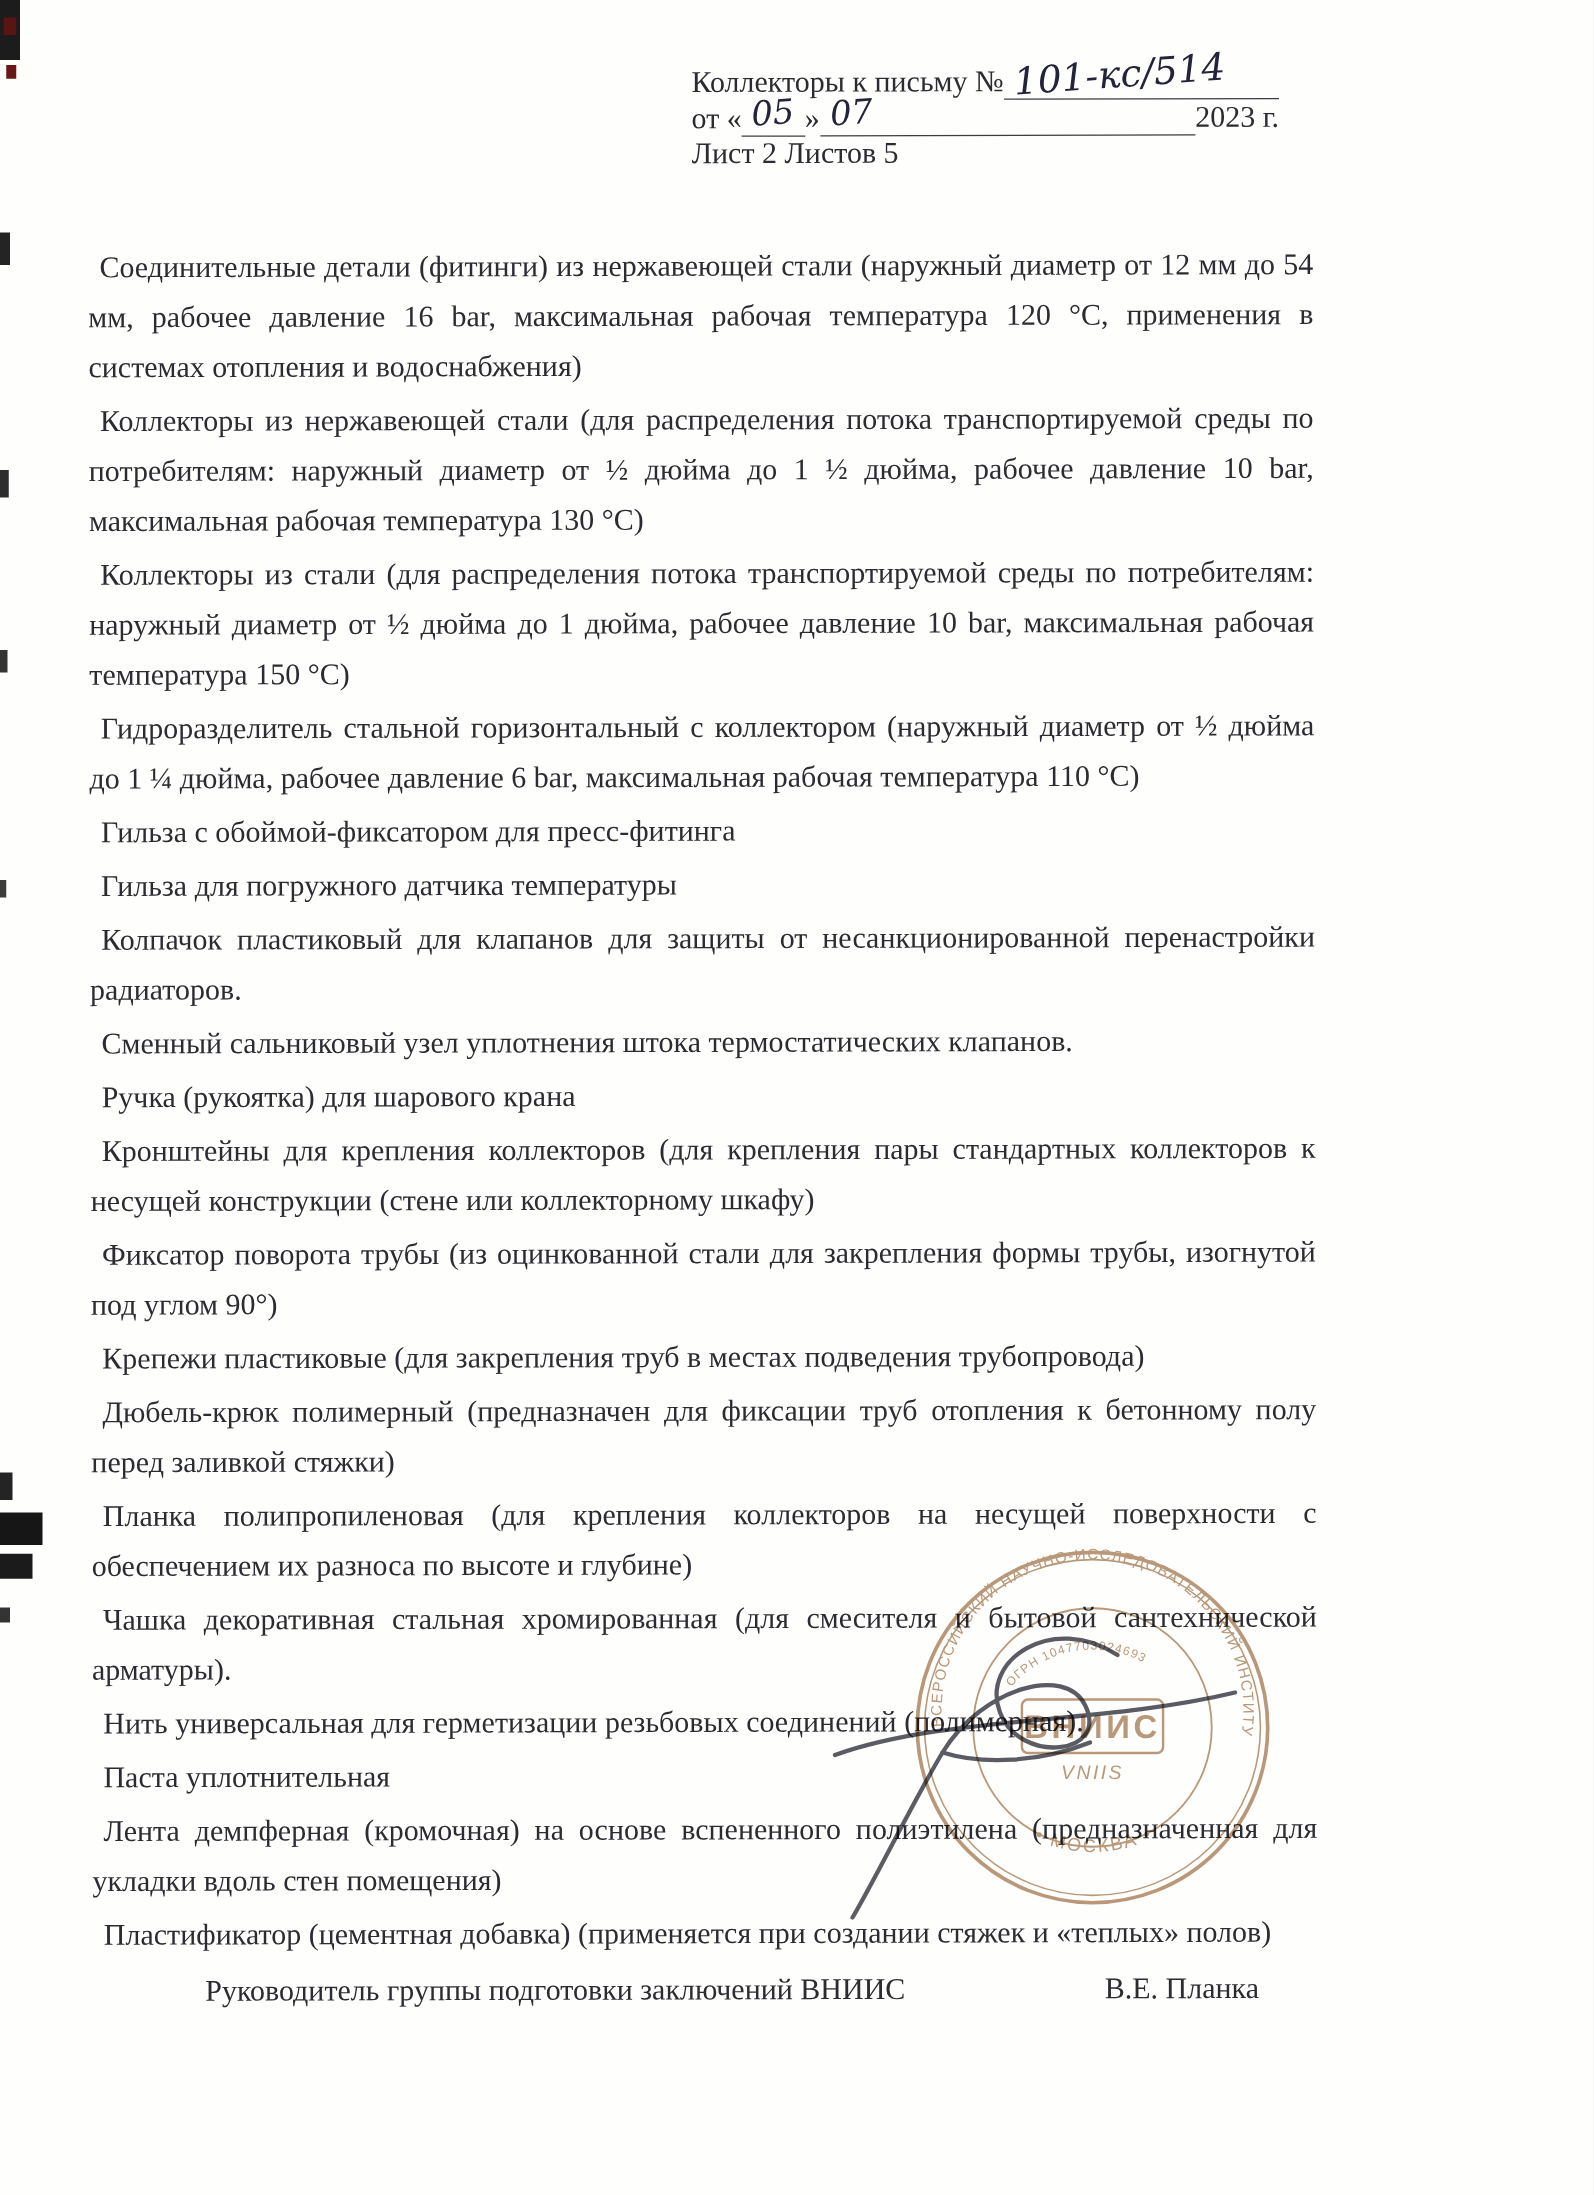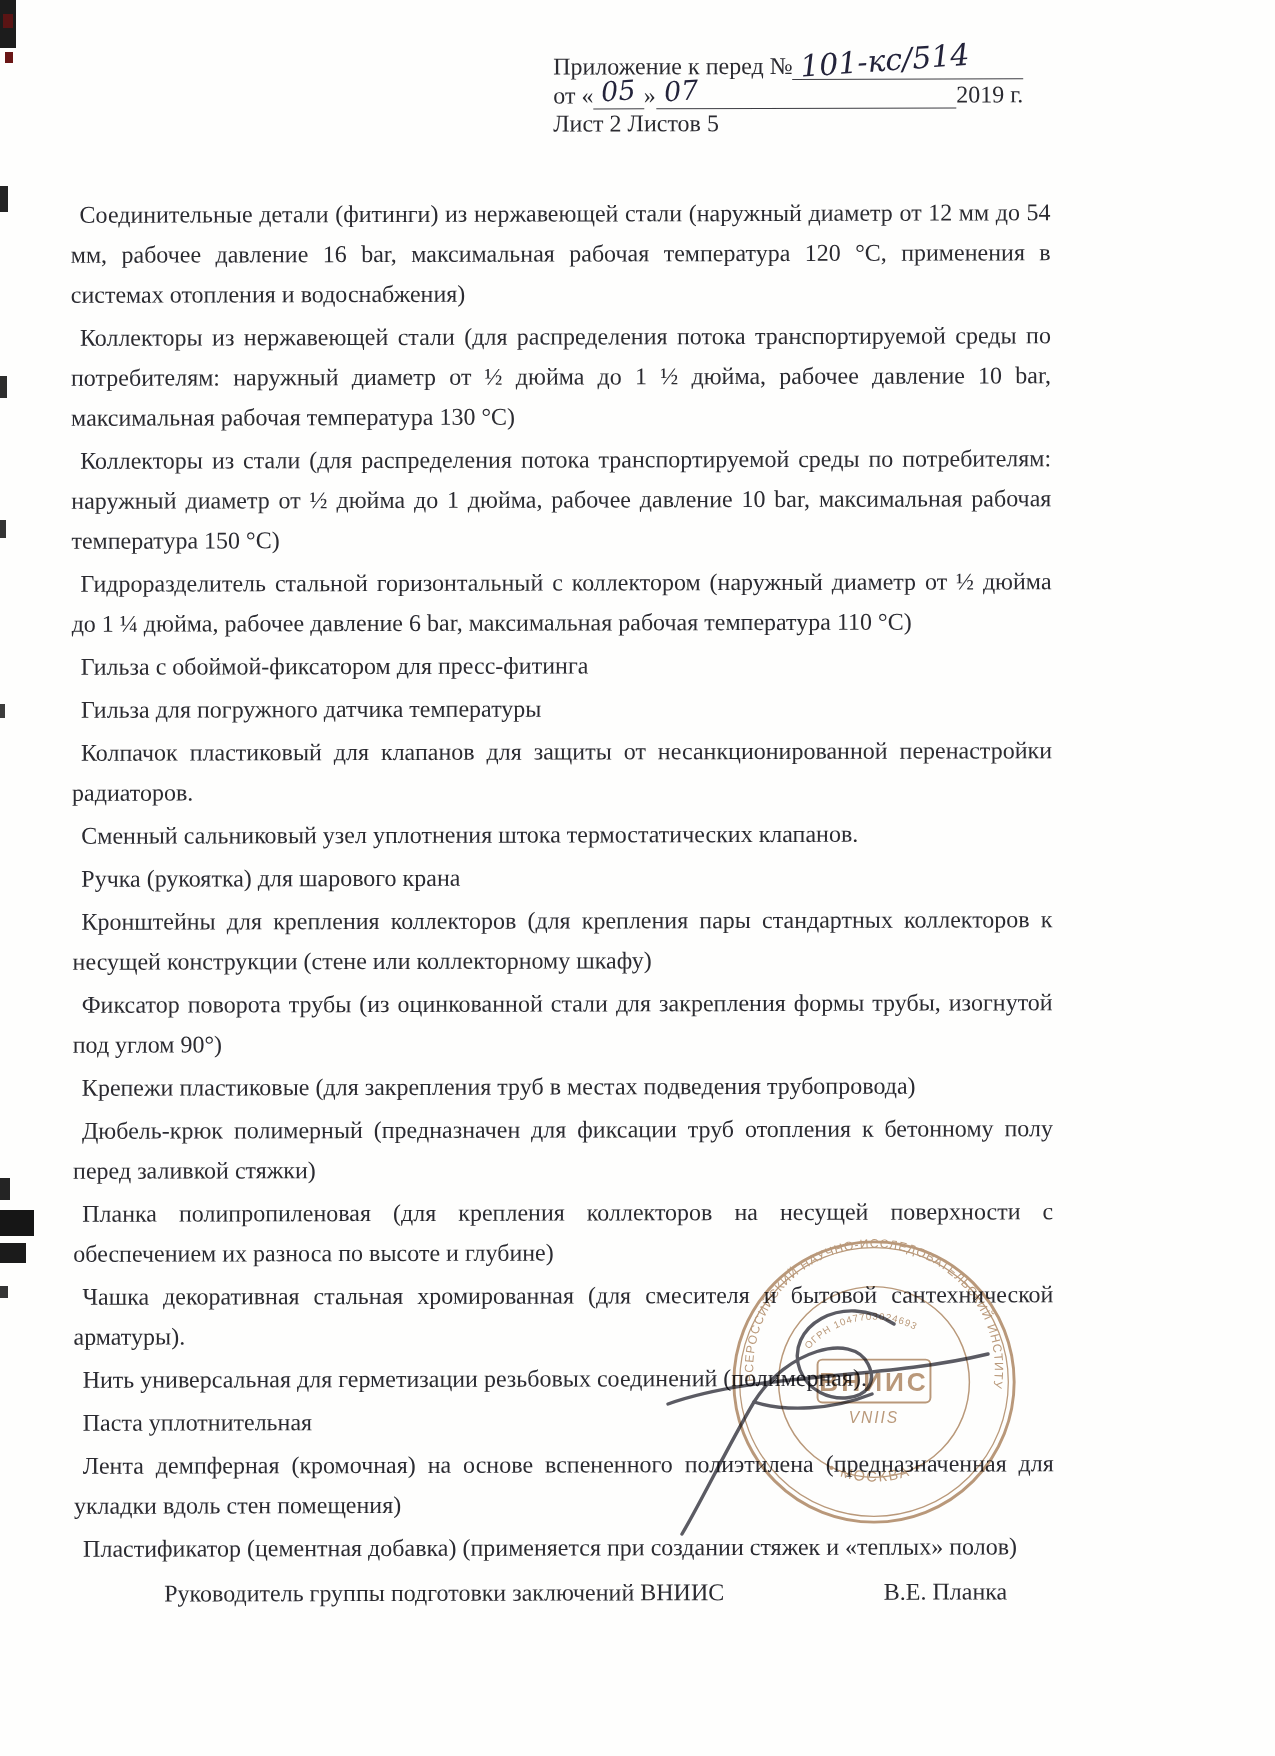--- a/index.html
+++ b/index.html
@@ -81,29 +81,29 @@
   <div class="art" style="left:0;top:704px;width:5px;height:14px;background:#3c3c3c;"></div>
   <div class="art" style="left:0;top:1178px;width:10px;height:22px;background:#242424;"></div>
   <div class="art" style="left:0;top:1210px;width:34px;height:26px;background:#161616;"></div>
   <div class="art" style="left:0;top:1243px;width:26px;height:20px;background:#1b1b1b;"></div>
   <div class="art" style="left:0;top:1286px;width:8px;height:12px;background:#343434;"></div>
 
   <div class="content">
 
     <div class="hdr">
       <div class="hrow">
-        <span>Приложение к перед №</span>
+        <span>Коллекторы к письму №</span>
         <span class="uline grow"><span class="hand">101-кс/514</span></span>
       </div>
       <div class="hrow">
         <span>от «</span>
         <span class="uline"><span class="hand small">05</span></span>
         <span>»</span>
         <span class="uline grow"><span class="hand small">07</span></span>
-        <span>2019 г.</span>
+        <span>2023 г.</span>
       </div>
       <div>Лист 2 Листов 5</div>
     </div>
 
     <div class="doc">
       <p>Соединительные детали (фитинги) из нержавеющей стали (наружный диаметр от 12 мм до 54 мм, рабочее давление 16 bar, максимальная рабочая температура 120 °С, применения в системах отопления и водоснабжения)</p>
       <p>Коллекторы из нержавеющей стали (для распределения потока транспортируемой среды по потребителям: наружный диаметр от ½ дюйма до 1 ½ дюйма, рабочее давление 10 bar, максимальная рабочая температура 130 °С)</p>
       <p>Коллекторы из стали (для распределения потока транспортируемой среды по потребителям: наружный диаметр от ½ дюйма до 1 дюйма, рабочее давление 10 bar, максимальная рабочая температура 150 °С)</p>
       <p>Гидроразделитель стальной горизонтальный с коллектором (наружный диаметр от ½ дюйма до 1 ¼ дюйма, рабочее давление 6 bar, максимальная рабочая температура 110 °С)</p>
       <p>Гильза с обоймой-фиксатором для пресс-фитинга</p>

